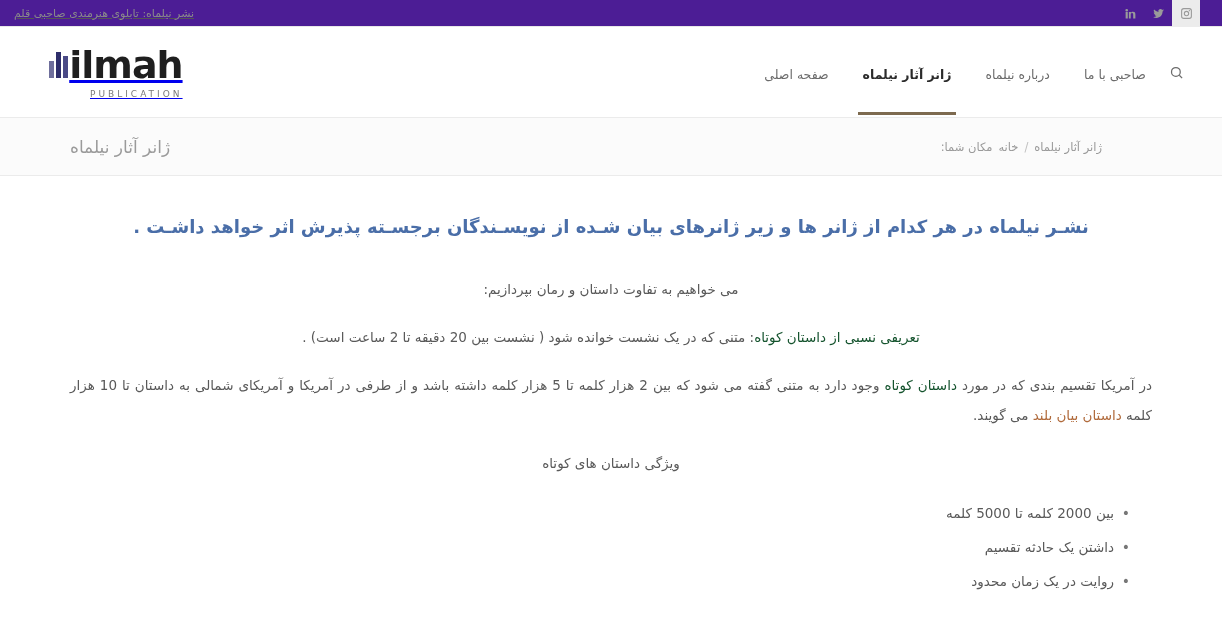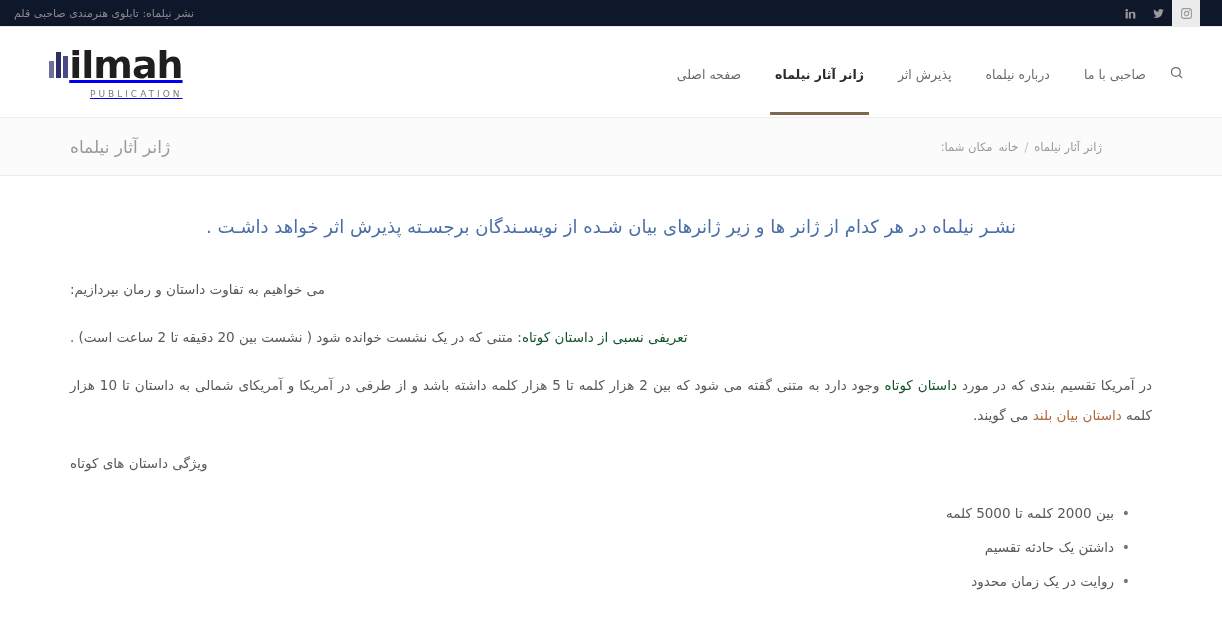--- a/index.html
+++ b/index.html
@@ -12,27 +12,28 @@
     height: 620px;
     overflow: hidden;
     font-family: "DejaVu Sans", "Liberation Sans", sans-serif;
     color: #555555;
     direction: rtl;
   }
 
   
   .topbar {
     height: 27px;
-    background: #0f172a;
+    background: #4c1d95;
     border-bottom: 1px solid #e8e8e8;
     display: flex;
     align-items: center;
     justify-content: space-between;
     padding: 0 22px 0 14px;
     box-sizing: border-box;
+    text-decoration: underline;
   }
   .topbar-tagline {
     font-size: 11px;
     color: #8a8a8a;
     letter-spacing: 0;
   }
   .social {
     display: flex;
     align-items: center;
     gap: 0px;
@@ -172,28 +173,28 @@
   .content {
     padding: 34px 70px 0 70px;
     box-sizing: border-box;
   }
   .lead {
     color: #4a6ea8;
     font-size: 18px;
     line-height: 34px;
     text-align: center;
     margin: 0 0 30px 0;
-    font-weight: normal;
+    font-weight: bold;
   }
   .para {
     font-size: 13.5px;
     line-height: 30px;
     color: #595959;
     margin: 0 0 18px 0;
-    text-align: left;
+    text-align: center;
   }
   .para.justify { text-align: justify; }
   .hl {
     color: #14532d;
   }
   .hl-2 { color: #b06a3b; }
   .bullets {
     margin: 10px 0 0 0;
     padding: 0 22px 0 0;
     list-style: none;
@@ -245,21 +246,20 @@
 
   <div class="nav">
     <div class="nav-search">
       <svg width="15" height="15" viewBox="0 0 24 24" fill="none" stroke="currentColor" stroke-width="2" aria-hidden="true">
         <circle cx="11" cy="11" r="7"></circle>
         <line x1="16.5" y1="16.5" x2="21" y2="21"></line>
       </svg>
     </div>
     <div class="nav-item">صاحبی با ما</div>
     <div class="nav-item">درباره نیلماه</div>
-    <div class="nav-item">پذیرش اثر</div>
     <div class="nav-item active">ژانر آثار نیلماه</div>
     <div class="nav-item">صفحه اصلی</div>
   </div>
 
   <a class="logo" href="#">
     <div class="logo-row">
       <span class="logo-bars">
           <i></i>
           <i></i>
           <i></i>

